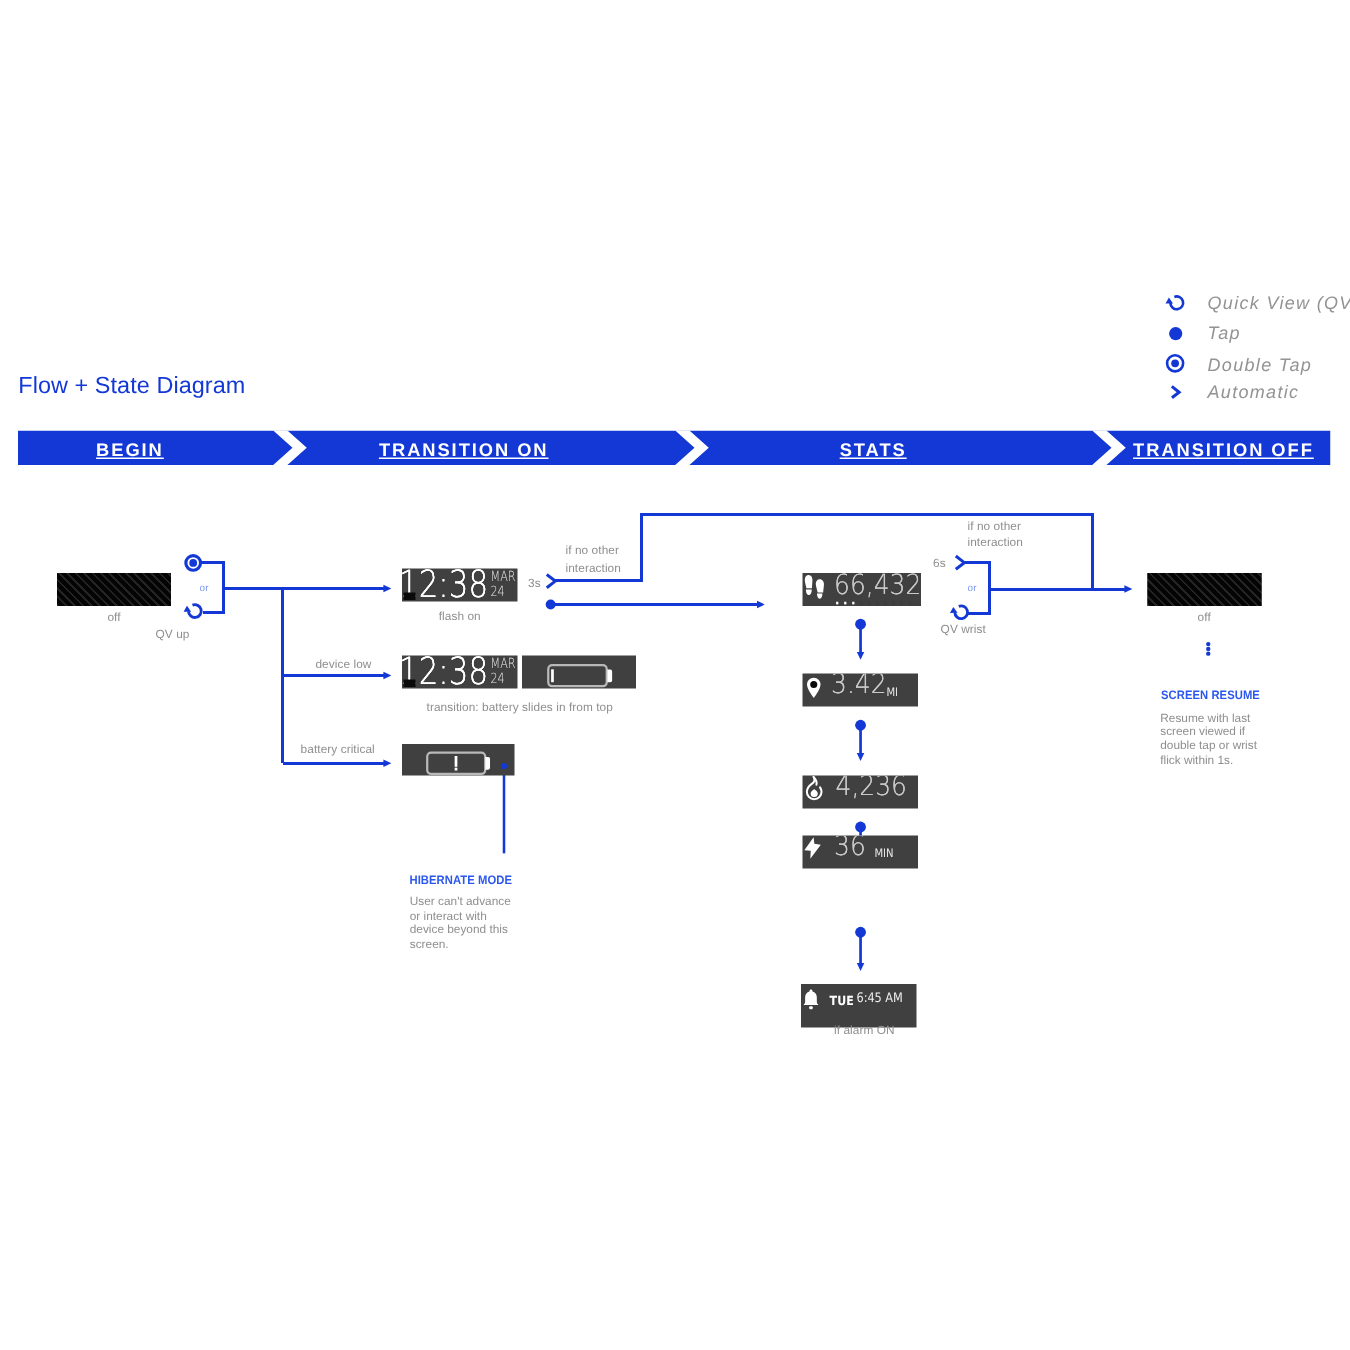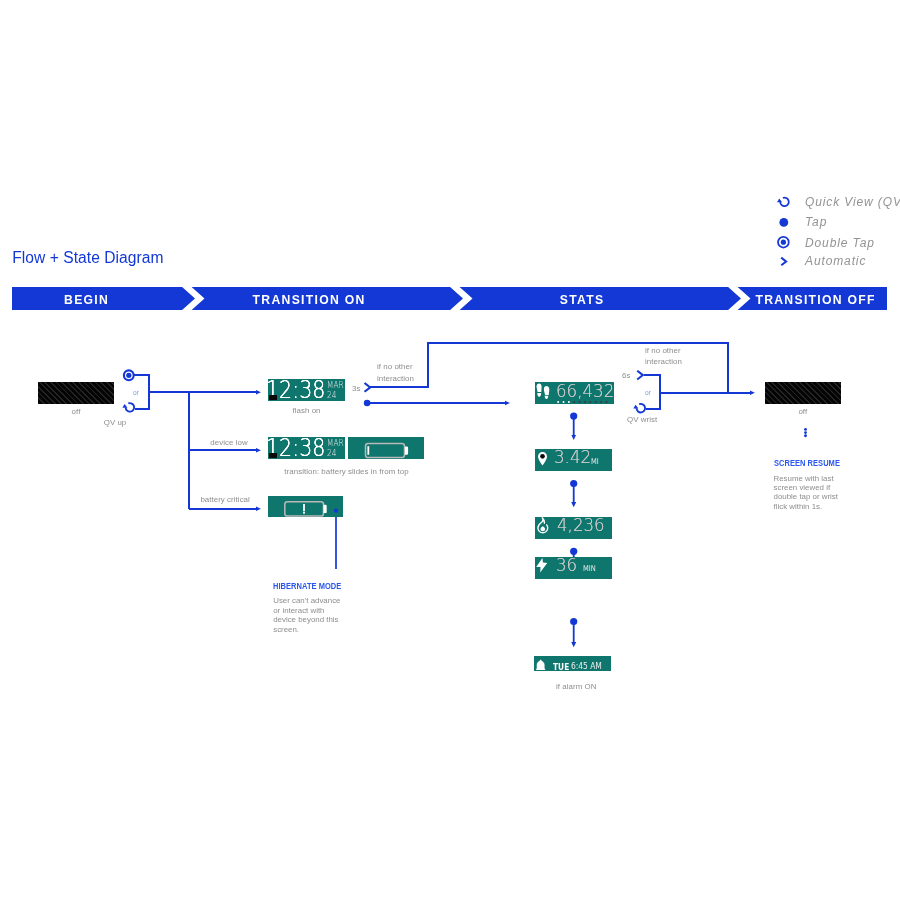--- a/index.html
+++ b/index.html
@@ -17,24 +17,24 @@
                 letter-spacing:.88px;white-space:nowrap;line-height:20px;font-style:italic;}
 
   
   #title{position:absolute;left:12.2px;top:248.5px;font-size:15.6px;color:#1338d6;
          letter-spacing:.05px;white-space:nowrap;}
 
   
   #phasebar{position:absolute;left:12px;top:287px;width:875px;height:23px;}
   .phase-label{position:absolute;top:1.5px;height:23px;line-height:23.5px;color:#fff;
                font-size:12.2px;font-weight:bold;letter-spacing:1.3px;text-align:center;
-               white-space:nowrap;text-indent:1.25px;}
+               white-space:nowrap;text-indent:1.25px;text-decoration:underline;}
 
   
-  .screen{position:absolute;background:#0f766e;overflow:hidden;}
+  .screen{position:absolute;background:#404040;overflow:hidden;}
   .bigtime{position:absolute;color:#fff;font-family:"DejaVu Sans",sans-serif;font-weight:100;
            font-size:25px;line-height:25px;white-space:nowrap;
            text-shadow:0 0 0.4px #fff,0 0 0.4px #fff;
            transform:scaleX(0.825);transform-origin:left top;}
   .onefoot{position:absolute;left:1.2px;top:16.2px;width:7.5px;height:4.5px;background:#0a0a0a;}
   .statico{position:absolute;left:0;top:0;}
   .progdots{position:absolute;left:0;bottom:0.2px;}
   .statnum{position:absolute;color:#c9c9c9;font-family:"DejaVu Sans",sans-serif;font-weight:100;
            font-size:18.5px;line-height:18.5px;white-space:nowrap;
            text-shadow:0 0 0.35px #c9c9c9;transform:scaleX(0.90);transform-origin:left top;}
@@ -290,21 +290,21 @@
   </div>
 
   <div class="screen" style="left:535.2px;top:557px;width:77px;height:21.6px">
     <svg class="statico" width="26" height="21.6" viewBox="0 0 26 21.6">
       <path d="M7.4,1.1 L7.9,5.5 L12.2,6.1 L5.2,15.5 L5.5,10.1 L1.2,9.9 Z" fill="#ffffff"></path>
     </svg>
     <span class="statnum" style="left:20.7px;top:-1.2px">36</span>
     <span class="statunit" style="left:48px;top:8.4px">MIN</span>
   </div>
 
-  <div class="screen" style="left:534.2px;top:656.2px;width:77px;height:15px">
+  <div class="screen" style="left:534.2px;top:656.2px;width:77px;height:29px">
     <svg class="statico" width="26" height="21.6" viewBox="0 0 26 21.6">
       <path d="M6.65,3.7 C7.22,3.7 7.65,4.13 7.65,4.70 L7.65,5.05 C9.35,5.50 10.55,7.05 10.55,8.80 L10.55,11.85 C10.55,12.75 10.95,13.35 11.45,13.70 L11.45,14.05 L1.85,14.05 L1.85,13.70 C2.35,13.35 2.75,12.75 2.75,11.85 L2.75,8.80 C2.75,7.05 3.95,5.50 5.65,5.05 L5.65,4.70 C5.65,4.13 6.08,3.7 6.65,3.7 Z" fill="#ffffff"></path>
       <rect x="5.45" y="14.9" width="2.4" height="1.9" rx="0.55" fill="#ffffff"></rect>
     </svg>
     <span class="alarmday" style="left:19.3px;top:6.5px">TUE</span>
     <span class="alarmtime" style="left:36.9px;top:6.3px">6:45 AM</span>
   </div>
   <div class="cap" style="left:556px;top:681.5px;width:77px;text-align:left">if alarm ON</div>
 
   <svg id="wires-top" style="position:absolute;left:0;top:0;width:900px;height:900px;pointer-events:none" viewBox="0 0 900 900">

